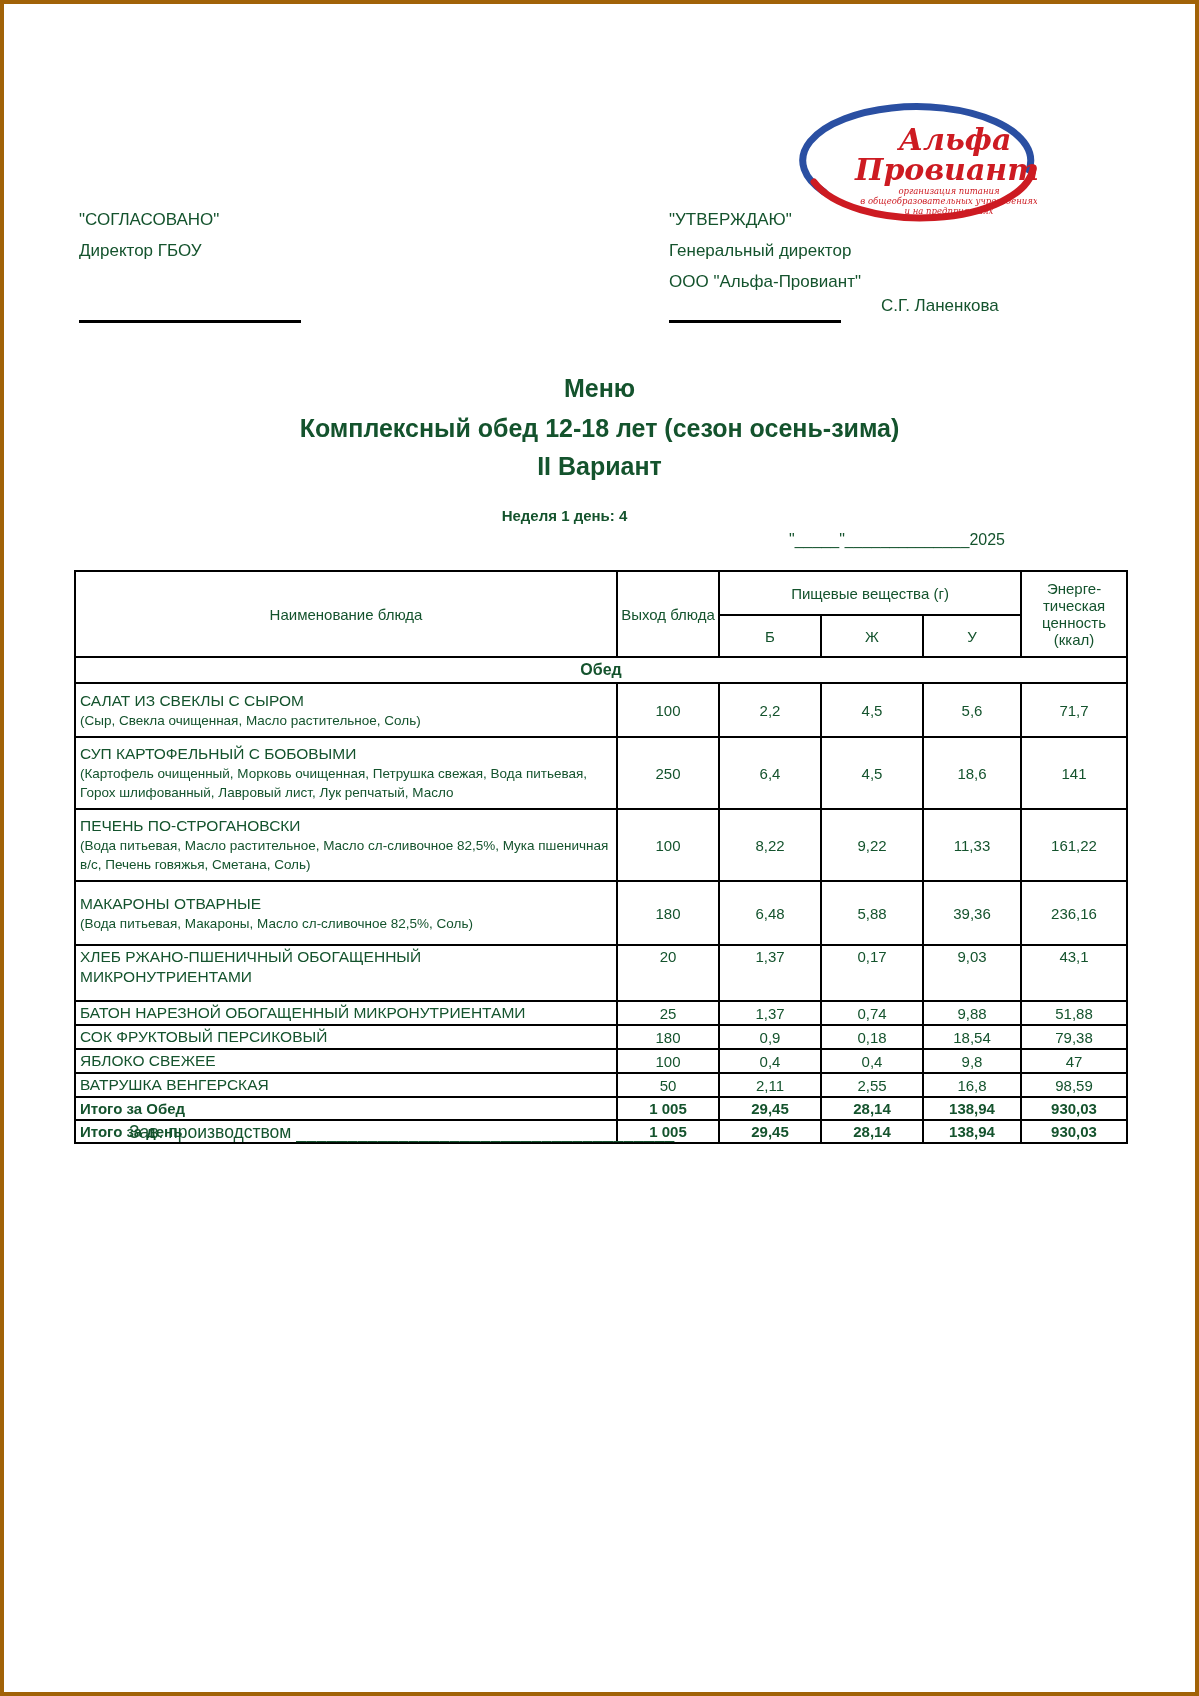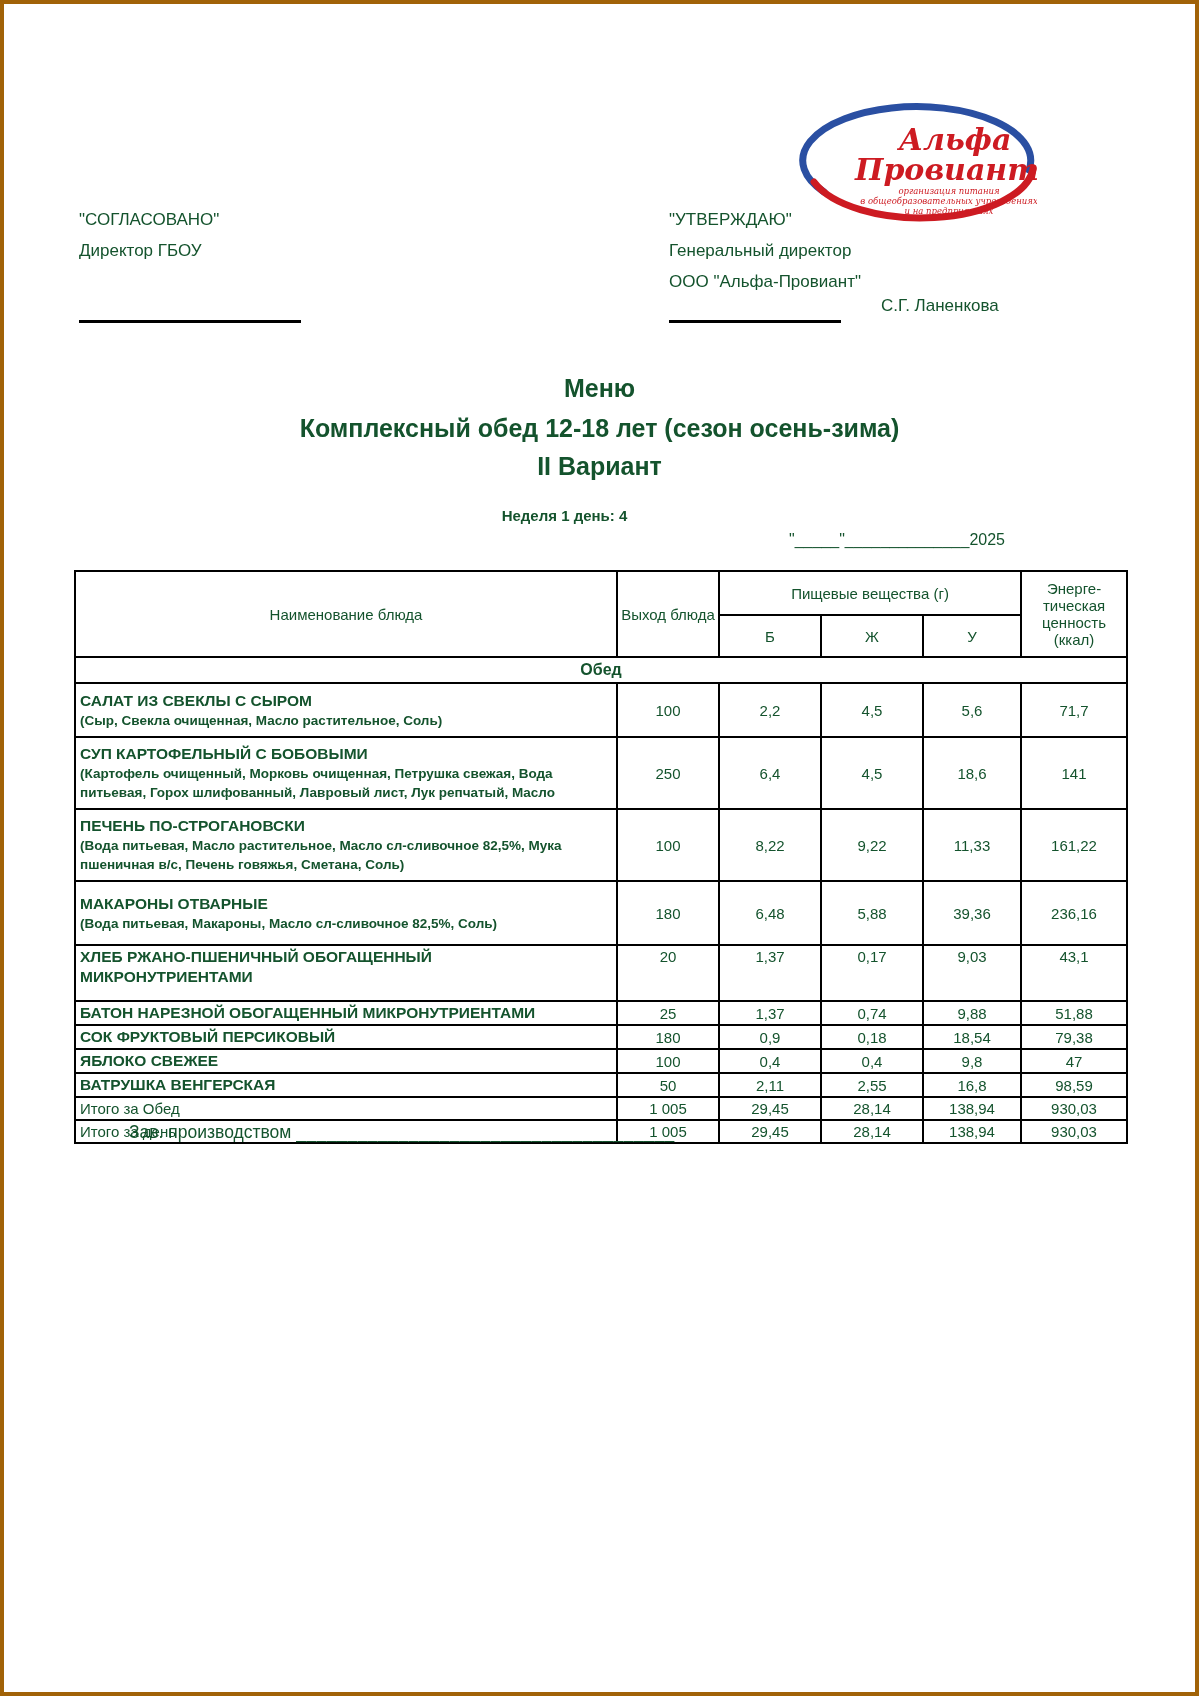--- a/index.html
+++ b/index.html
@@ -45,30 +45,30 @@
   .menu-table col.c4 { width:102px; }
   .menu-table col.c5 { width:98px; }
   .menu-table col.c6 { width:106px; }
   .menu-table th, .menu-table td { border:2px solid #000; }
   .menu-table th {
     font-weight:normal; font-size:15px; text-align:center; vertical-align:middle; padding:2px 3px;
   }
   .hrow1 { height:44px; } .hrow2 { height:42px; }
   .th-energy { font-size:14.5px; line-height:17px;border-radius:17px; }
   .section-row td { height:26px; font-weight:bold; font-size:16px; text-align:center; vertical-align:middle; }
-  .c-name { text-align:left; vertical-align:middle; padding:1px 4px;font-weight:bold; }
+  .c-name { text-align:left; vertical-align:middle; padding:1px 4px; }
   .dish { font-size:15.5px; line-height:20px; }
   .ingr { font-size:13.5px; line-height:19px; }
   .c-num { text-align:center; vertical-align:middle; font-size:15px; padding:0 20px; }
   tr.h54 { height:54px; } tr.h72 { height:72px; } tr.h52 { height:64px; }
   tr.h56 { height:56px; } tr.h23 { height:23px; }
   tr.vtop td { vertical-align:top; }
   tr.vtop .c-num { padding-top:2px; }
   .row-bread .dish { max-width:436px; }
-  .totals td { font-weight:normal; }
+  .totals td { font-weight:bold; }
   .totals .c-name { font-size:15px; }
 
   
   .footer-line { position:absolute; left:125px; top:1118px; font-size:17.5px;text-align:center; }
   .footer-line .blank { letter-spacing:0.5px; }
 </style>
 </head>
 <body>
 
 <div class="page">

